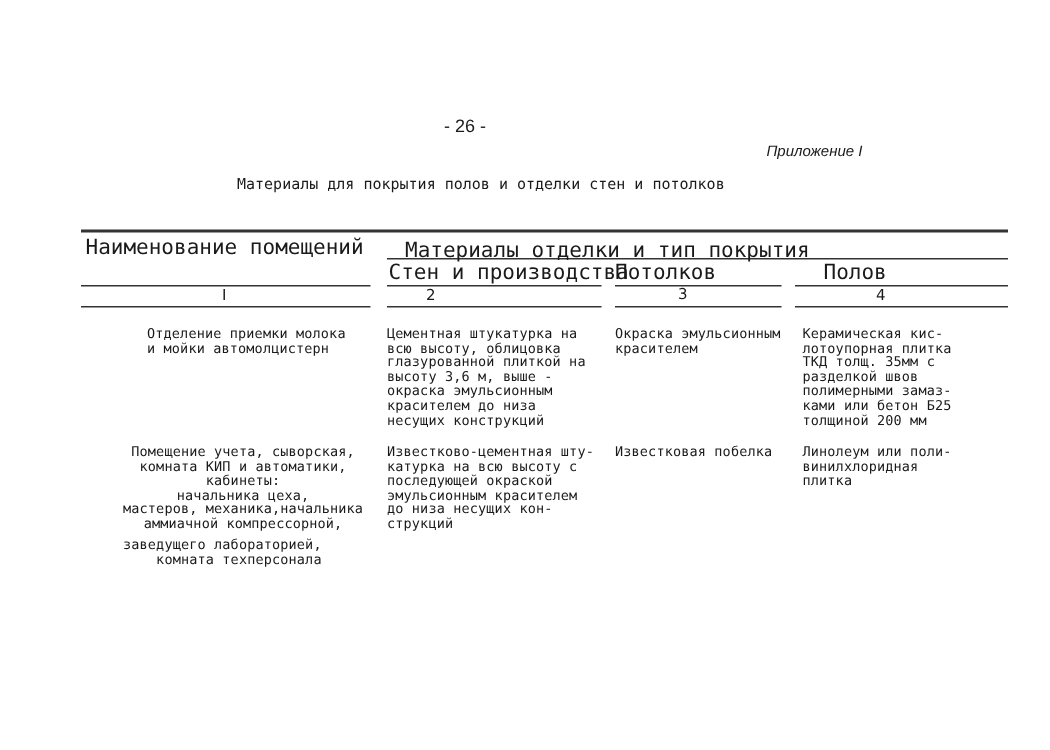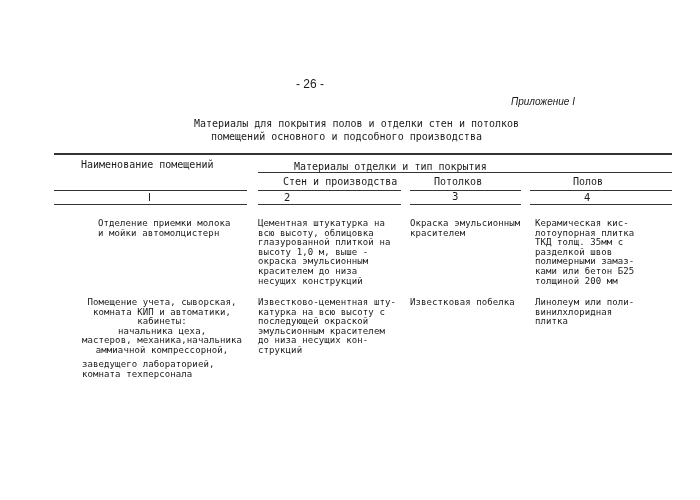--- a/index.html
+++ b/index.html
@@ -1,33 +1,33 @@
 <!DOCTYPE html>
 <html><head>
 <meta charset="utf-8">
 <style>
   html, body { margin: 0; padding: 0; background: #ffffff; }
   body { width: 700px; height: 500px; position: relative; overflow: hidden;
          font-family: "DejaVu Sans Mono", "Liberation Mono", monospace; color: #1a1a1a; }
   .t { position: absolute; white-space: pre; font-size: 9.5px; line-height: 10px; }
   .page-num { left: 296px; top: 79px; font-size: 12px; font-family: Liberation Sans, sans-serif; }
   .appendix { left: 511px; top: 97px; font-size: 10px; font-style: italic; font-family: Liberation Sans, sans-serif; }
-  .title { left: 158px; top: 117px; font-size: 10px; line-height: 13px; margin-left: 36px; }
+  .title { left: 158px; top: 117px; font-size: 10px; line-height: 13px; }
   .hline { position: absolute; height: 1px; background: #333; }
-  .hdr { font-size: 10px; margin-left: 24px; }
+  .hdr { font-size: 14px; }
   .num { font-size: 10px; font-family: "DejaVu Sans", sans-serif; }
   .cell { font-size: 9px; line-height: 9.6px; letter-spacing: 0.1px; }
 </style>
 </head>
 <body>
 
 <div class="t page-num">- 26 -</div>
 <div class="t appendix">Приложение I</div>
 
-<div class="t title"><span style="display:block;">Материалы для покрытия полов и отделки стен и потолков</span><span style="display:block;padding-left:17px;">помещений основного и подсобного производства</span></div>
+<div class="t title"><span style="display:block;">Материалы для покрытия полов и отделки стен и потолков</span></div>
 
 <div class="hline" style="left:54px; top:153px; width:618px; height:1.5px;"></div>
 <div class="hline" style="left:258px; top:172px; width:414px;"></div>
 <div class="hline" style="left:54px; top:190px; width:193px;"></div>
 <div class="hline" style="left:258px; top:190px; width:143px;"></div>
 <div class="hline" style="left:410px; top:190px; width:111px;"></div>
 <div class="hline" style="left:530px; top:190px; width:142px;"></div>
 <div class="hline" style="left:54px; top:204px; width:193px;"></div>
 <div class="hline" style="left:258px; top:204px; width:143px;"></div>
 <div class="hline" style="left:410px; top:204px; width:111px;"></div>
@@ -42,41 +42,41 @@
 <div class="t num" style="left:148px; top:193px;">I</div>
 <div class="t num" style="left:284px; top:193px;">2</div>
 <div class="t num" style="left:452px; top:192px;">3</div>
 <div class="t num" style="left:584px; top:193px;">4</div>
 
 <div class="t cell" style="left:98px; top:219px;">Отделение приемки молока
 и мойки автомолцистерн</div>
 <div class="t cell" style="left:258px; top:219px;">Цементная штукатурка на
 всю высоту, облицовка
 глазурованной плиткой на
-высоту 1,0 м, выше -
+высоту 3,6 м, выше -
 окраска эмульсионным
 красителем до низа
 несущих конструкций</div>
 <div class="t cell" style="left:410px; top:219px;">Окраска эмульсионным
 красителем</div>
 <div class="t cell" style="left:535px; top:219px;">Керамическая кис-
 лотоупорная плитка
 ТКД толщ. 35мм с
 разделкой швов
 полимерными замаз-
 ками или бетон Б25
 толщиной 200 мм</div>
 
 <div class="t cell" style="left:82px; top:298px;text-align:center;">Помещение учета, сыворская,
 комната КИП и автоматики,
 кабинеты:
 начальника цеха,
 мастеров, механика,начальника
 аммиачной компрессорной,</div>
-<div class="t cell" style="left:82px; top:360px;">заведущего лабораторией,
+<div class="t cell" style="left:82px; top:360px;text-align:right;">заведущего лабораторией,
 комната техперсонала</div>
 <div class="t cell" style="left:258px; top:298px;">Известково-цементная шту-
 катурка на всю высоту с
 последующей окраской
 эмульсионным красителем
 до низа несущих кон-
 струкций</div>
 <div class="t cell" style="left:410px; top:298px;">Известковая побелка</div>
 <div class="t cell" style="left:535px; top:298px;">Линолеум или поли-
 винилхлоридная

